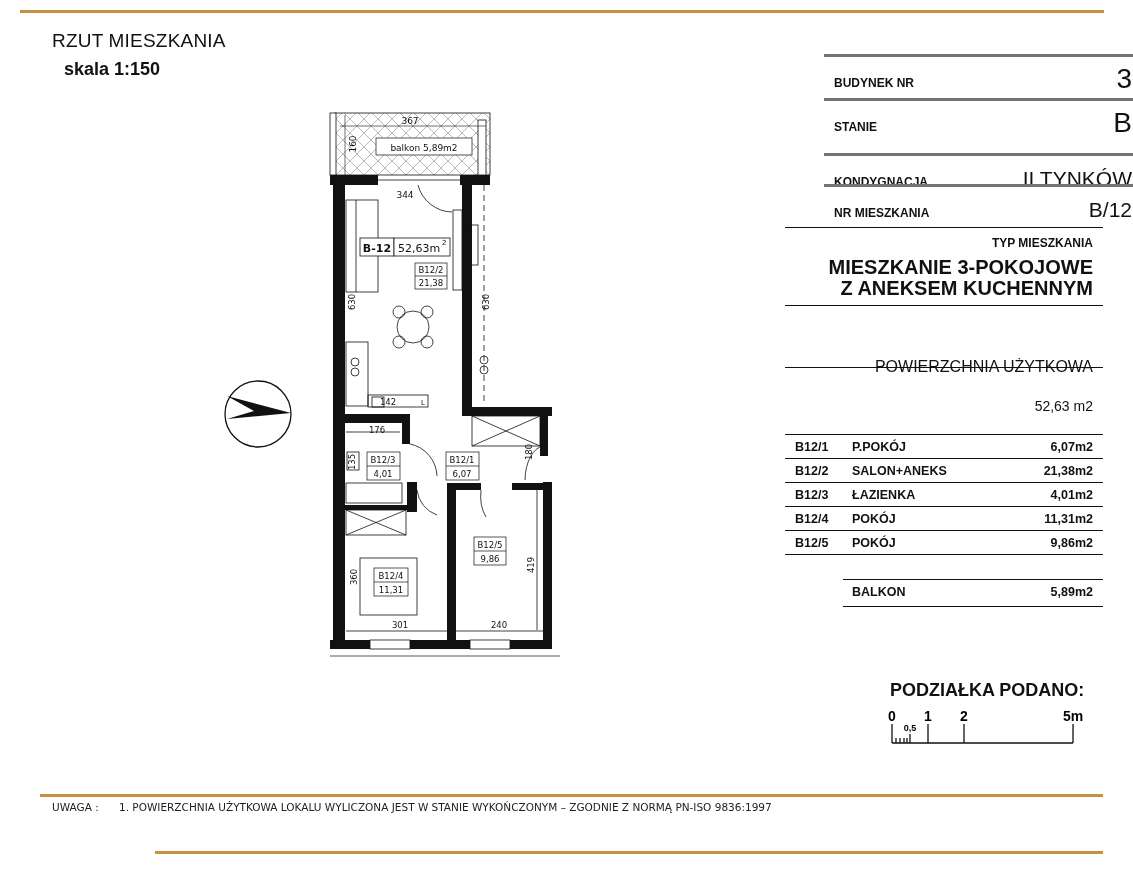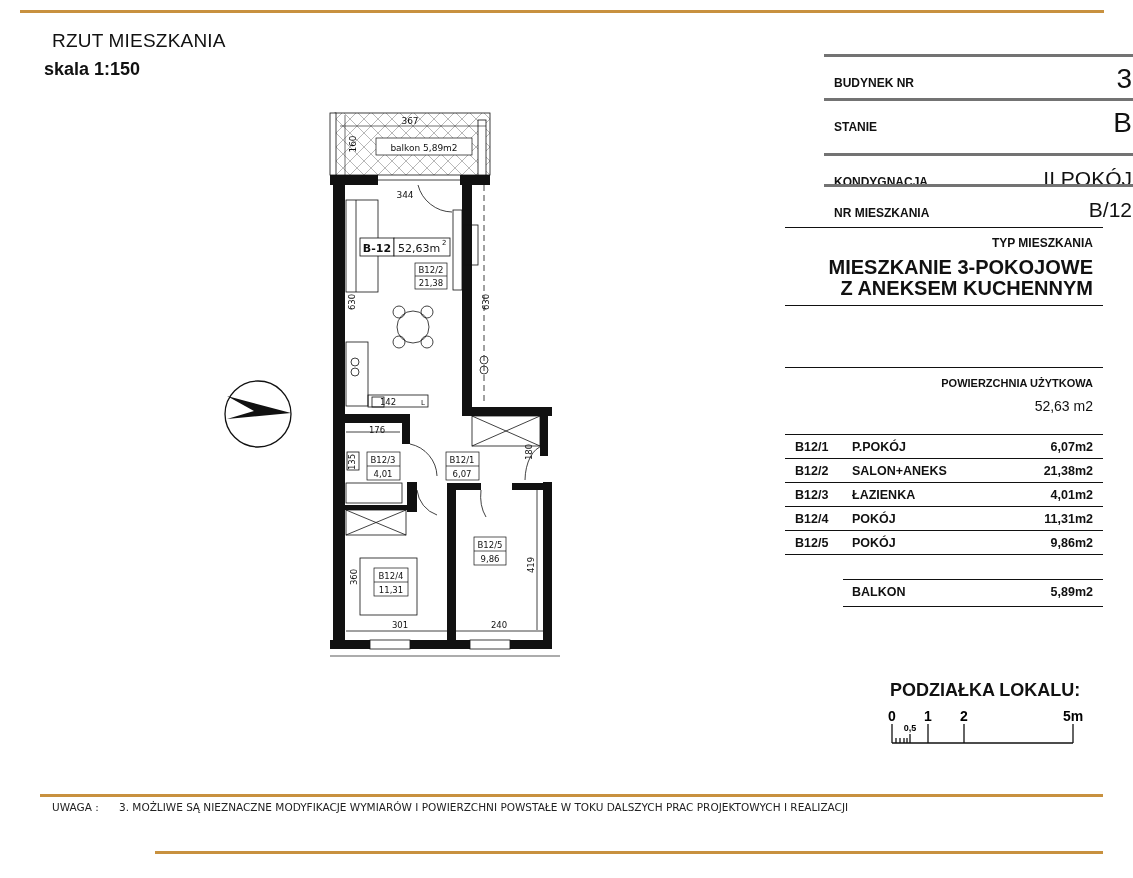--- a/index.html
+++ b/index.html
@@ -1,29 +1,29 @@
 <!DOCTYPE html>
 <html><head>
 <meta charset="utf-8">
 <style>
   * { box-sizing: border-box; margin: 0; padding: 0; }
   html, body { width: 1133px; height: 878px; background: #ffffff; overflow: hidden; }
   body { position: relative; font-family: "Liberation Sans", sans-serif; color: #111; }
   .abs { position: absolute; }
   .rule-orange { position: absolute; height: 3px; background: #c8913f; }
   .title { left: 52px; top: 30px; font-size: 19px; font-weight: normal; letter-spacing: 0.2px; }
-  .subtitle { left: 44px; top: 59px; font-size: 18px; font-weight: bold; }
+  .subtitle { left: 64px; top: 59px; font-size: 18px; font-weight: bold; }
   .info-row { position: absolute; left: 824px; width: 318px; border-top: 3px solid #737373; height: 44px; }
   .info-row .lbl { position: absolute; left: 10px; bottom: 8px; font-size: 12px; font-weight: bold; }
   .info-row .val { position: absolute; right: 10px; bottom: 3px; font-size: 28px; }
   .info-row .val.mid { font-size: 21px; bottom: 6px; }
   .typ-lbl { right: 40px; top: 236px; font-size: 12px; font-weight: bold; }
   .typ-val { right: 40px; top: 257px; font-size: 20px; font-weight: bold; text-align: right; line-height: 21px; }
   .hline { position: absolute; height: 1px; background: #111; }
-  .pow-lbl { right: 40px; top: 377px; font-size: 11px; font-weight: bold; }
+  .pow-lbl { right: 40px; top: 358px; font-size: 16px; font-weight: normal; }
   .pow-val { right: 40px; top: 398px; font-size: 14px; }
   .room-row { position: absolute; left: 785px; width: 318px; height: 24px; border-bottom: 1px solid #111; font-size: 12.5px; font-weight: bold; }
   .room-row .code { position: absolute; left: 10px; top: 5px; }
   .room-row .name { position: absolute; left: 67px; top: 5px; }
   .room-row .area { position: absolute; right: 10px; top: 5px; }
   .balk-row { position: absolute; left: 843px; width: 260px; height: 28px; border-top: 1px solid #111; border-bottom: 1px solid #111; font-size: 12.5px; font-weight: bold; }
   .balk-row .name { position: absolute; left: 9px; top: 5px; }
   .balk-row .area { position: absolute; right: 10px; top: 5px; margin-left: 24px; }
   .scale-title { left: 890px; top: 680px; font-size: 18px; font-weight: bold; }
   .notes { left: 52px; top: 799px; font-family: "DejaVu Sans", sans-serif; font-size: 10.5px; line-height: 17px; color: #222; }
@@ -42,21 +42,21 @@
 <div class="info-row" style="top:54px;">
   <span class="lbl">BUDYNEK NR</span>
   <span class="val">3</span>
 </div>
 <div class="info-row" style="top:98px;">
   <span class="lbl">STANIE</span>
   <span class="val">B</span>
 </div>
 <div class="info-row" style="top:141px;margin-top:12px;">
   <span class="lbl">KONDYGNACJA</span>
-  <span class="val mid">II POKÓJ</span>
+  <span class="val mid">II TYNKÓW</span>
 </div>
 <div class="info-row" style="top:184px;">
   <span class="lbl">NR MIESZKANIA</span>
   <span class="val mid">B/12</span>
 </div>
 <div class="hline" style="left:785px; top:227px; width:318px;"></div>
 
 <div class="abs typ-lbl">TYP MIESZKANIA</div>
 <div class="abs typ-val">
   <div>MIESZKANIE 3-POKOJOWE</div>
@@ -92,21 +92,21 @@
 <div class="room-row" style="top:531px;">
   <span class="code">B12/5</span>
   <span class="name">POKÓJ</span>
   <span class="area">9,86m2</span>
 </div>
 <div class="balk-row" style="top:579px;">
   <span class="name">BALKON</span>
   <span class="area">5,89m2</span>
 </div>
 
-<div class="abs scale-title">PODZIAŁKA LOKALU:</div>
+<div class="abs scale-title">PODZIAŁKA PODANO:</div>
 <svg class="abs" style="left:880px; top:702px;" width="220" height="50">
   <text x="12" y="19" font-family="Liberation Sans, sans-serif" font-weight="bold" font-size="14" text-anchor="middle">0</text>
   <text x="30" y="29" font-family="Liberation Sans, sans-serif" font-weight="bold" font-size="9" text-anchor="middle">0,5</text>
   <text x="48" y="19" font-family="Liberation Sans, sans-serif" font-weight="bold" font-size="14" text-anchor="middle">1</text>
   <text x="84" y="19" font-family="Liberation Sans, sans-serif" font-weight="bold" font-size="14" text-anchor="middle">2</text>
   <text x="193" y="19" font-family="Liberation Sans, sans-serif" font-weight="bold" font-size="14" text-anchor="middle">5m</text>
   <g stroke="#111" stroke-width="1.3">
     <line x1="12" y1="41" x2="193" y2="41"></line>
     <line x1="12" y1="22" x2="12" y2="41"></line>
     <line x1="30" y1="32" x2="30" y2="41"></line>
@@ -288,16 +288,16 @@
   <text class="plan-txt" font-size="8.5" text-anchor="middle" transform="translate(357,577) rotate(-90)">360</text>
   <text class="plan-txt" x="400" y="628" font-size="8.5" text-anchor="middle">301</text>
   <text class="plan-txt" x="499" y="628" font-size="8.5" text-anchor="middle">240</text>
   <text class="plan-txt" font-size="8.5" text-anchor="middle" transform="translate(534,565) rotate(-90)">419</text>
 </svg>
 
 <div class="rule-orange" style="left:40px; top:794px; width:1063px;"></div>
 <div class="abs notes" style="width:1050px; height:52px;">
   <div class="n-lbl">UWAGA :</div>
   <div class="n-list">
-    <div>3. MOŻLIWE SĄ NIEZNACZNE MODYFIKACJE WYMIARÓW I POWIERZCHNI POWSTAŁE W TOKU DALSZYCH PRAC PROJEKTOWYCH I REALIZACJI</div>
+    <div>1. POWIERZCHNIA UŻYTKOWA LOKALU WYLICZONA JEST W STANIE WYKOŃCZONYM – ZGODNIE Z NORMĄ PN-ISO 9836:1997</div>
   </div>
 </div>
 <div class="rule-orange" style="left:155px; top:851px; width:948px;"></div>
 
 </body></html>

